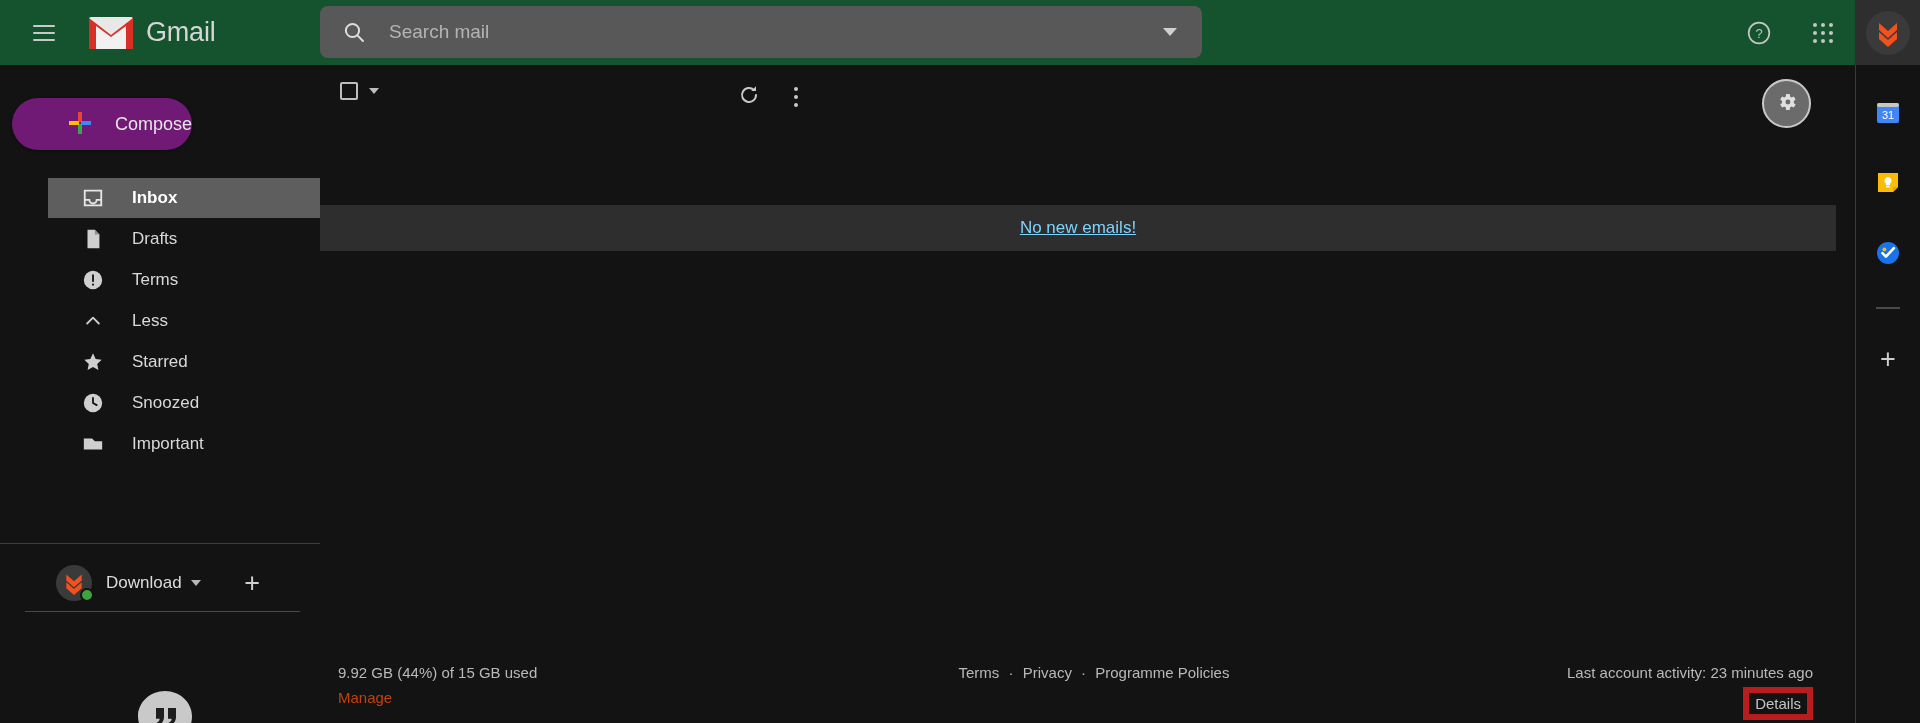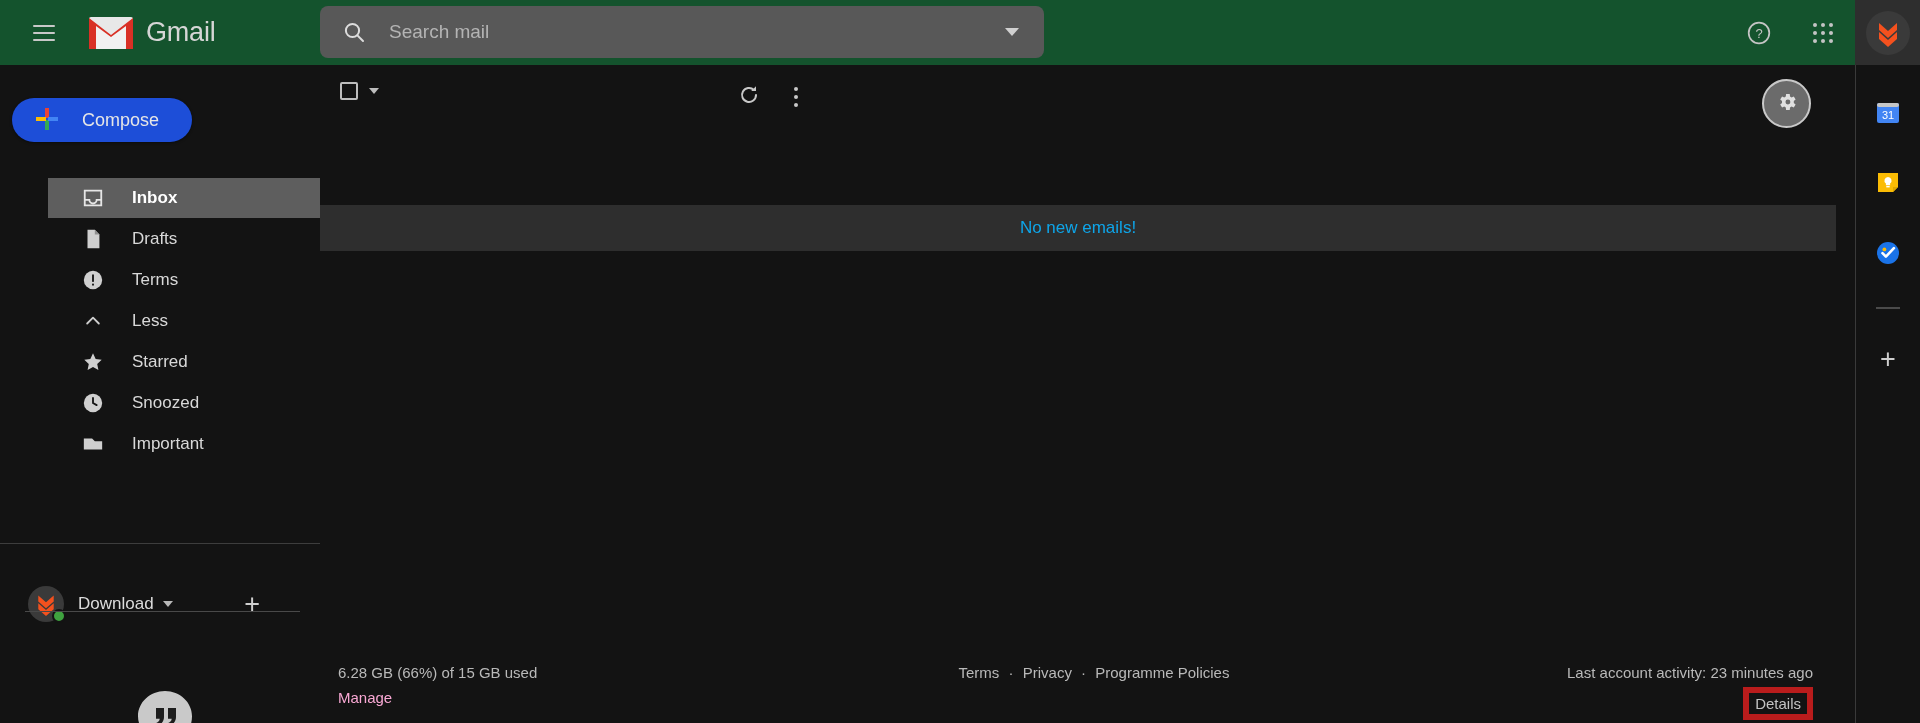--- a/index.html
+++ b/index.html
@@ -27,21 +27,21 @@
 
   .brand { display: flex; align-items: center; margin-left: 20px; }
   .gmail-logo { width: 46px; height: 36px; position: relative; }
   .brand-name {
     margin-left: 12px; font-size: 27px; color: #d6d6d6;
     letter-spacing: -0.2px; font-weight: 400;
   }
 
   .searchwrap {
     position: absolute; left: 320px; top: 6px;
-    width: 724px; height: 52px;
+    width: 882px; height: 52px;
     background: #585858; border-radius: 8px;
     display: flex; align-items: center;
   }
   .search-icon { width: 24px; height: 24px; margin-left: 22px; flex: none; }
   .search-input {
     flex: 1; background: transparent; border: none; outline: none;
     font-family: "Liberation Sans", sans-serif;
     font-size: 19px; color: #e8eaed; margin-left: 23px;
   }
   .search-input::placeholder { color: #b4b4b4; }
@@ -73,24 +73,25 @@
     display: flex; align-items: center; justify-content: center;
   }
 
   
   .sidebar {
     position: absolute; left: 0; top: 65px; width: 320px; height: 658px;
     background: #131313;
   }
   .compose-btn {
     position: absolute; left: 12px; top: 33px;
-    width: 180px; height: 44px; border-radius: 28px;
-    background: #1d4ed8; border: none; cursor: pointer;
+    width: 180px; height: 52px; border-radius: 28px;
+    background: #701a75; border: none; cursor: pointer;
     display: flex; align-items: center; padding-left: 22px;
     box-shadow: 0 1px 3px rgba(0,0,0,0.45);
+    justify-content: flex-end;
   }
   .compose-label {
     margin-left: 22px; font-size: 18px; color: #e6e6e6;
     font-family: "Liberation Sans", sans-serif;
   }
 
   .navlist { position: absolute; top: 113px; left: 0; width: 320px; height: 355px; overflow: hidden; margin-left: 48px; }
   .navitem {
     position: relative; display: flex; align-items: center;
     height: 40px; padding-left: 33px; cursor: pointer;
@@ -106,22 +107,22 @@
   .navitem.active .nlabel { font-weight: bold; color: #ffffff; }
 
   .nav-fade {
     position: absolute; top: 468px; left: 0; width: 320px; height: 12px;
     background: linear-gradient(to bottom, rgba(19,19,19,0) 0%, #131313 75%);
     pointer-events: none;
   }
   .nav-divider { position: absolute; top: 478px; left: 0; width: 320px; height: 1px; background: #3d3d3d; }
 
   .chat-row {
-    position: absolute; top: 511px; left: 0; width: 320px; height: 56px;
-    display: flex; align-items: center;
+    position: absolute; top: 490px; left: 0; width: 320px; height: 56px;
+    display: flex; align-items: center; padding-left: 28px;
   }
   .chat-avatar-wrap { position: relative; margin-left: 28px; width: 36px; height: 36px; cursor: pointer; }
   .chat-avatar {
     width: 36px; height: 36px; border-radius: 50%; background: #3a3a3a;
     display: flex; align-items: center; justify-content: center;
   }
   .presence-dot {
     position: absolute; right: -2px; bottom: -1px; width: 14px; height: 14px;
     border-radius: 50%; background: #3fa23f; border: 2px solid #131313;
   }
@@ -161,27 +162,27 @@
   .settings-btn {
     position: absolute; right: 44px; top: 14px; width: 49px; height: 49px;
     border-radius: 50%; background: #6b6b6b; border: 2px solid #c9c9c9;
     display: flex; align-items: center; justify-content: center; cursor: pointer;
   }
 
   .empty-banner {
     position: absolute; top: 140px; left: 0; width: 1516px; height: 46px;
     background: #2e2e2e; display: flex; align-items: center; justify-content: center;
   }
-  .empty-banner span { font-size: 17px; color: #0ea5e9; }
+  .empty-banner span { font-size: 17px; color: #7dd3fc; text-decoration: underline; }
 
   
   .footer { position: absolute; bottom: 0; left: 320px; width: 1535px; height: 100px; }
   .storage { position: absolute; left: 18px; top: 41px; }
   .storage .line1 { font-size: 15px; color: #b9b9b9; }
-  .storage .manage { font-size: 15px; color: #f9a8d4; margin-top: 8px; display: inline-block; cursor: pointer; }
+  .storage .manage { font-size: 15px; color: #c2410c; margin-top: 8px; display: inline-block; cursor: pointer; }
   .legal {
     position: absolute; left: 13px; right: 0; top: 41px; text-align: center;
     font-size: 15px; color: #b9b9b9;
   }
   .legal a { color: #b9b9b9; text-decoration: none; cursor: pointer; }
   .legal .sep { margin: 0 5px; }
   .activity { position: absolute; right: 42px; top: 41px; text-align: right; }
   .activity .line1 { font-size: 15px; color: #b9b9b9; }
   .details-box {
     display: inline-block; margin-top: 6px; padding: 2px 6px;
@@ -420,21 +421,21 @@
       </div>
     </div>
 
     <div class="empty-banner">
       <span>No new emails!</span>
     </div>
   </div>
 
   <div class="footer">
     <div class="storage">
-      <div class="line1">6.28 GB (66%) of 15 GB used</div>
+      <div class="line1">9.92 GB (44%) of 15 GB used</div>
       <a class="manage">Manage</a>
     </div>
 
     <div class="legal">
       <a>Terms</a>
       <span class="sep">·</span>
       <a>Privacy</a>
       <span class="sep">·</span>
       <a>Programme Policies</a>
     </div>

